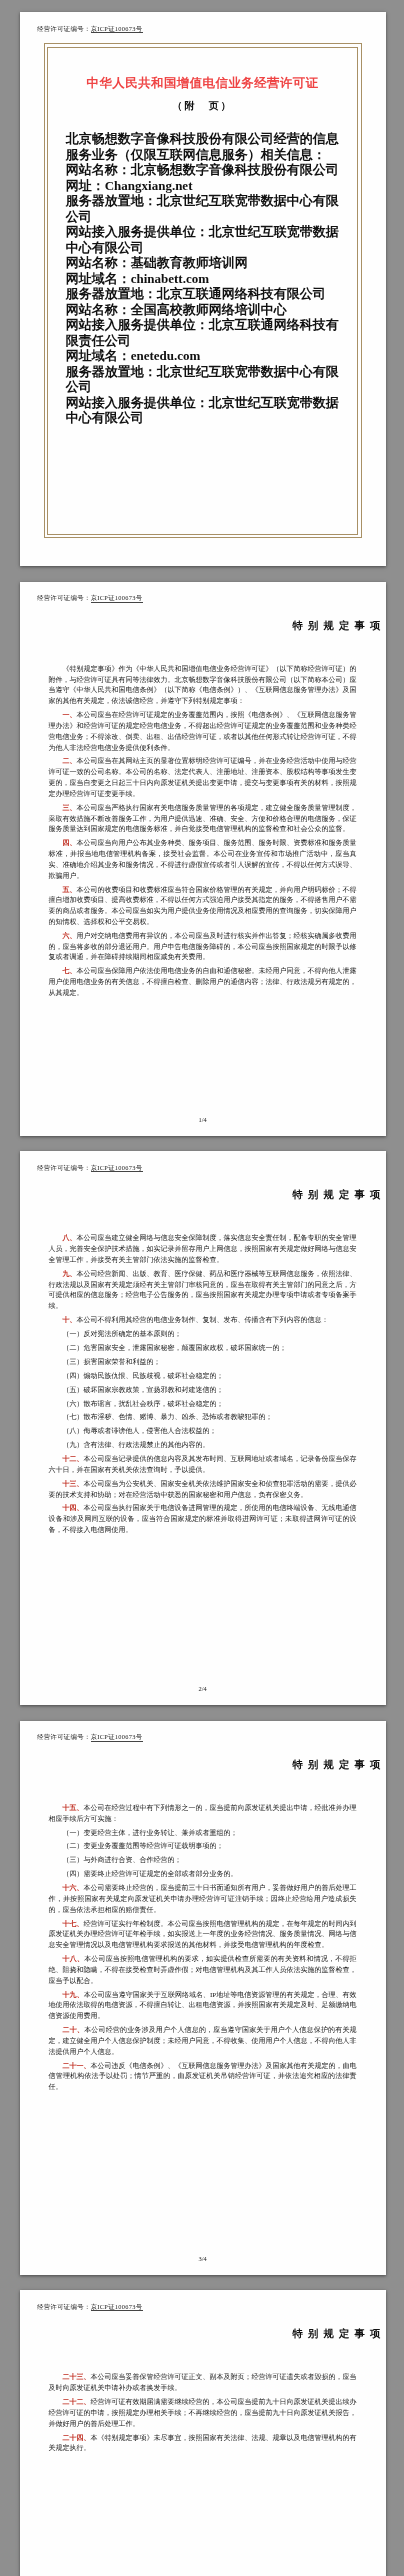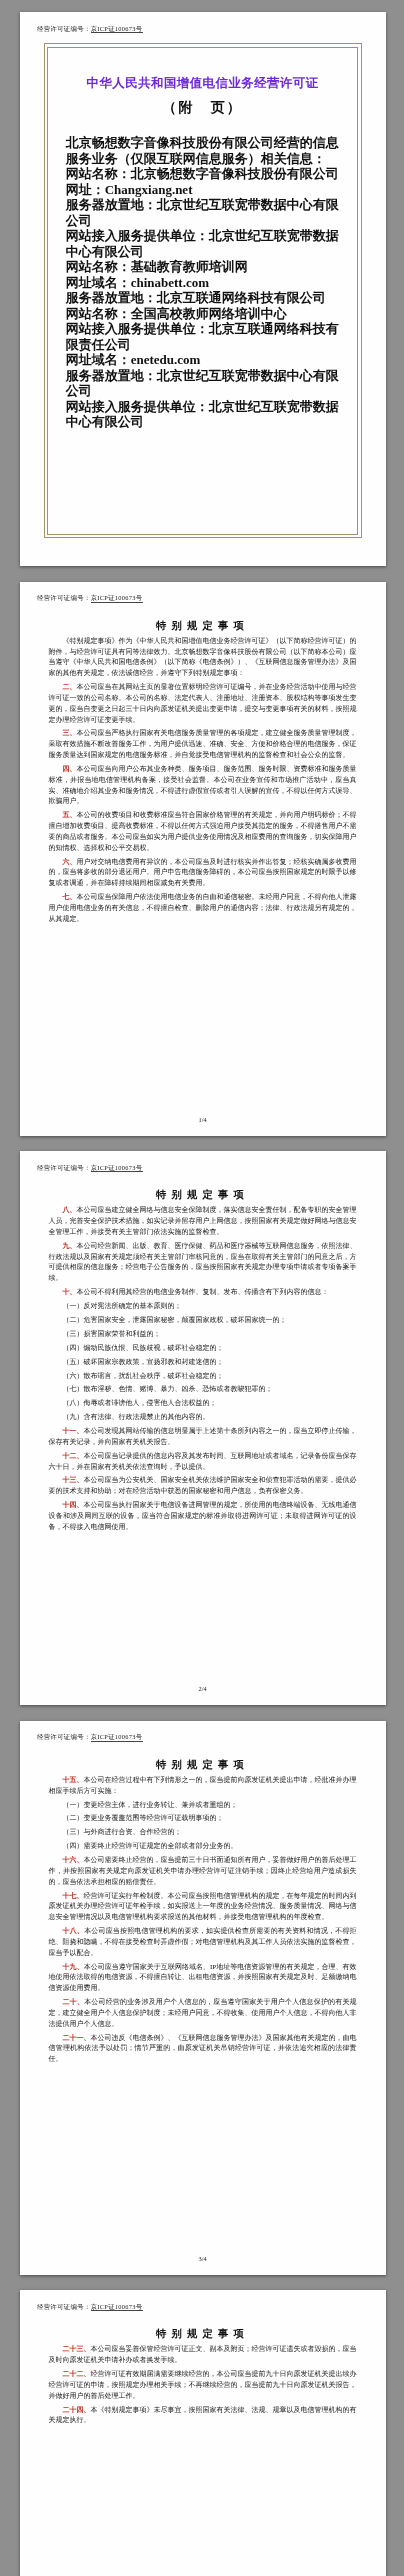--- a/index.html
+++ b/index.html
@@ -55,52 +55,52 @@
   .cert-frame-inner{
     border:0.5px solid var(--frame);
     height:100%;
     box-sizing:border-box;
     padding:21.6px 17.5px 0;
   }
   .cert-title{
     font-size:12.4px;
     font-weight:bold;
     text-align:center;
-    color:#6d28d9;
+    color:#ef4444;
     letter-spacing:0.5px;
     margin-top:5.2px;
   }
   .cert-subtitle{
-    font-size:14px;
+    font-size:10px;
     font-weight:bold;
     text-align:center;
     margin-top:7.2px;
     letter-spacing:2.1px;
     color:#111;
   }
   .cert-body{
     margin-top:18.5px;
     font-size:13px;
     font-weight:bold;
     line-height:15.5px;
     color:#111;
     text-align:left;
   }
   .cert-line{margin:0;}
   
   .prov-title{
     margin-top:37px;
-    text-align:center;
+    text-align:right;
     font-size:10.3px;
     font-weight:bold;
     letter-spacing:5.2px;
     color:#111;
   }
   .prov-body{
-    margin:3px 29px 0;
+    margin:31px 29px 0;
     font-size:7px;
     line-height:10.8px;
     text-align:justify;
     color:var(--ink);
   }
   .para{
     margin:0 0 3.1px;
     text-indent:2em;
   }
   .item-marker{
@@ -145,20 +145,21 @@
           </div>
       </div>
     </div>
   </div>
 
 <div class="page prov-page">
       <div class="page-header"><span>经营许可证编号：</span><span class="hdr-num">京ICP证100673号</span></div>
       <div class="prov-title">特别规定事项</div>
       <div class="prov-body">
         <p class="para"><span>《特别规定事项》作为《中华人民共和国增值电信业务经营许可证》（以下简称经营许可证）的附件，与经营许可证具有同等法律效力。北京畅想数字音像科技股份有限公司（以下简称本公司）应当遵守《中华人民共和国电信条例》（以下简称《电信条例》）、《互联网信息服务管理办法》及国家的其他有关规定，依法诚信经营，并遵守下列特别规定事项：</span></p>
+        <p class="para"><span class="item-marker">一、</span><span>本公司应当在经营许可证规定的业务覆盖范围内，按照《电信条例》、《互联网信息服务管理办法》和经营许可证的规定经营电信业务，不得超出经营许可证规定的业务覆盖范围和业务种类经营电信业务；不得涂改、倒卖、出租、出借经营许可证，或者以其他任何形式转让经营许可证，不得为他人非法经营电信业务提供便利条件。</span></p>
         <p class="para"><span class="item-marker">二、</span><span>本公司应当在其网站主页的显著位置标明经营许可证编号，并在业务经营活动中使用与经营许可证一致的公司名称。本公司的名称、法定代表人、注册地址、注册资本、股权结构等事项发生变更的，应当自变更之日起三十日内向原发证机关提出变更申请，提交与变更事项有关的材料，按照规定办理经营许可证变更手续。</span></p>
         <p class="para"><span class="item-marker">三、</span><span>本公司应当严格执行国家有关电信服务质量管理的各项规定，建立健全服务质量管理制度，采取有效措施不断改善服务工作，为用户提供迅速、准确、安全、方便和价格合理的电信服务，保证服务质量达到国家规定的电信服务标准，并自觉接受电信管理机构的监督检查和社会公众的监督。</span></p>
         <p class="para"><span class="item-marker">四、</span><span>本公司应当向用户公布其业务种类、服务项目、服务范围、服务时限、资费标准和服务质量标准，并报当地电信管理机构备案，接受社会监督。本公司在业务宣传和市场推广活动中，应当真实、准确地介绍其业务和服务情况，不得进行虚假宣传或者引人误解的宣传，不得以任何方式误导、欺骗用户。</span></p>
         <p class="para"><span class="item-marker">五、</span><span>本公司的收费项目和收费标准应当符合国家价格管理的有关规定，并向用户明码标价；不得擅自增加收费项目、提高收费标准，不得以任何方式强迫用户接受其指定的服务，不得搭售用户不需要的商品或者服务。本公司应当如实为用户提供业务使用情况及相应费用的查询服务，切实保障用户的知情权、选择权和公平交易权。</span></p>
         <p class="para"><span class="item-marker">六、</span><span>用户对交纳电信费用有异议的，本公司应当及时进行核实并作出答复；经核实确属多收费用的，应当将多收的部分退还用户。用户申告电信服务障碍的，本公司应当按照国家规定的时限予以修复或者调通，并在障碍持续期间相应减免有关费用。</span></p>
         <p class="para"><span class="item-marker">七、</span><span>本公司应当保障用户依法使用电信业务的自由和通信秘密。未经用户同意，不得向他人泄露用户使用电信业务的有关信息，不得擅自检查、删除用户的通信内容；法律、行政法规另有规定的，从其规定。</span></p>
       </div>
       <div class="page-footer">1/4</div>
     </div>
     <div class="page prov-page">
@@ -170,21 +171,20 @@
         <p class="para"><span class="item-marker">十、</span><span>本公司不得利用其经营的电信业务制作、复制、发布、传播含有下列内容的信息：</span></p>
         <p class="para sub"><span class="sub-marker">（一）</span><span>反对宪法所确定的基本原则的；</span></p>
         <p class="para sub"><span class="sub-marker">（二）</span><span>危害国家安全，泄露国家秘密，颠覆国家政权，破坏国家统一的；</span></p>
         <p class="para sub"><span class="sub-marker">（三）</span><span>损害国家荣誉和利益的；</span></p>
         <p class="para sub"><span class="sub-marker">（四）</span><span>煽动民族仇恨、民族歧视，破坏社会稳定的；</span></p>
         <p class="para sub"><span class="sub-marker">（五）</span><span>破坏国家宗教政策，宣扬邪教和封建迷信的；</span></p>
         <p class="para sub"><span class="sub-marker">（六）</span><span>散布谣言，扰乱社会秩序，破坏社会稳定的；</span></p>
         <p class="para sub"><span class="sub-marker">（七）</span><span>散布淫秽、色情、赌博、暴力、凶杀、恐怖或者教唆犯罪的；</span></p>
         <p class="para sub"><span class="sub-marker">（八）</span><span>侮辱或者诽谤他人，侵害他人合法权益的；</span></p>
         <p class="para sub"><span class="sub-marker">（九）</span><span>含有法律、行政法规禁止的其他内容的。</span></p>
-        <p class="para"><span class="item-marker">十一、</span><span>本公司发现其网站传输的信息明显属于上述第十条所列内容之一的，应当立即停止传输，保存有关记录，并向国家有关机关报告。</span></p>
         <p class="para"><span class="item-marker">十二、</span><span>本公司应当记录提供的信息内容及其发布时间、互联网地址或者域名，记录备份应当保存六十日，并在国家有关机关依法查询时，予以提供。</span></p>
         <p class="para"><span class="item-marker">十三、</span><span>本公司应当为公安机关、国家安全机关依法维护国家安全和侦查犯罪活动的需要，提供必要的技术支持和协助；对在经营活动中获悉的国家秘密和用户信息，负有保密义务。</span></p>
         <p class="para"><span class="item-marker">十四、</span><span>本公司应当执行国家关于电信设备进网管理的规定，所使用的电信终端设备、无线电通信设备和涉及网间互联的设备，应当符合国家规定的标准并取得进网许可证；未取得进网许可证的设备，不得接入电信网使用。</span></p>
       </div>
       <div class="page-footer">2/4</div>
     </div>
     <div class="page prov-page">
       <div class="page-header"><span>经营许可证编号：</span><span class="hdr-num">京ICP证100673号</span></div>
       <div class="prov-title">特别规定事项</div>
       <div class="prov-body">

